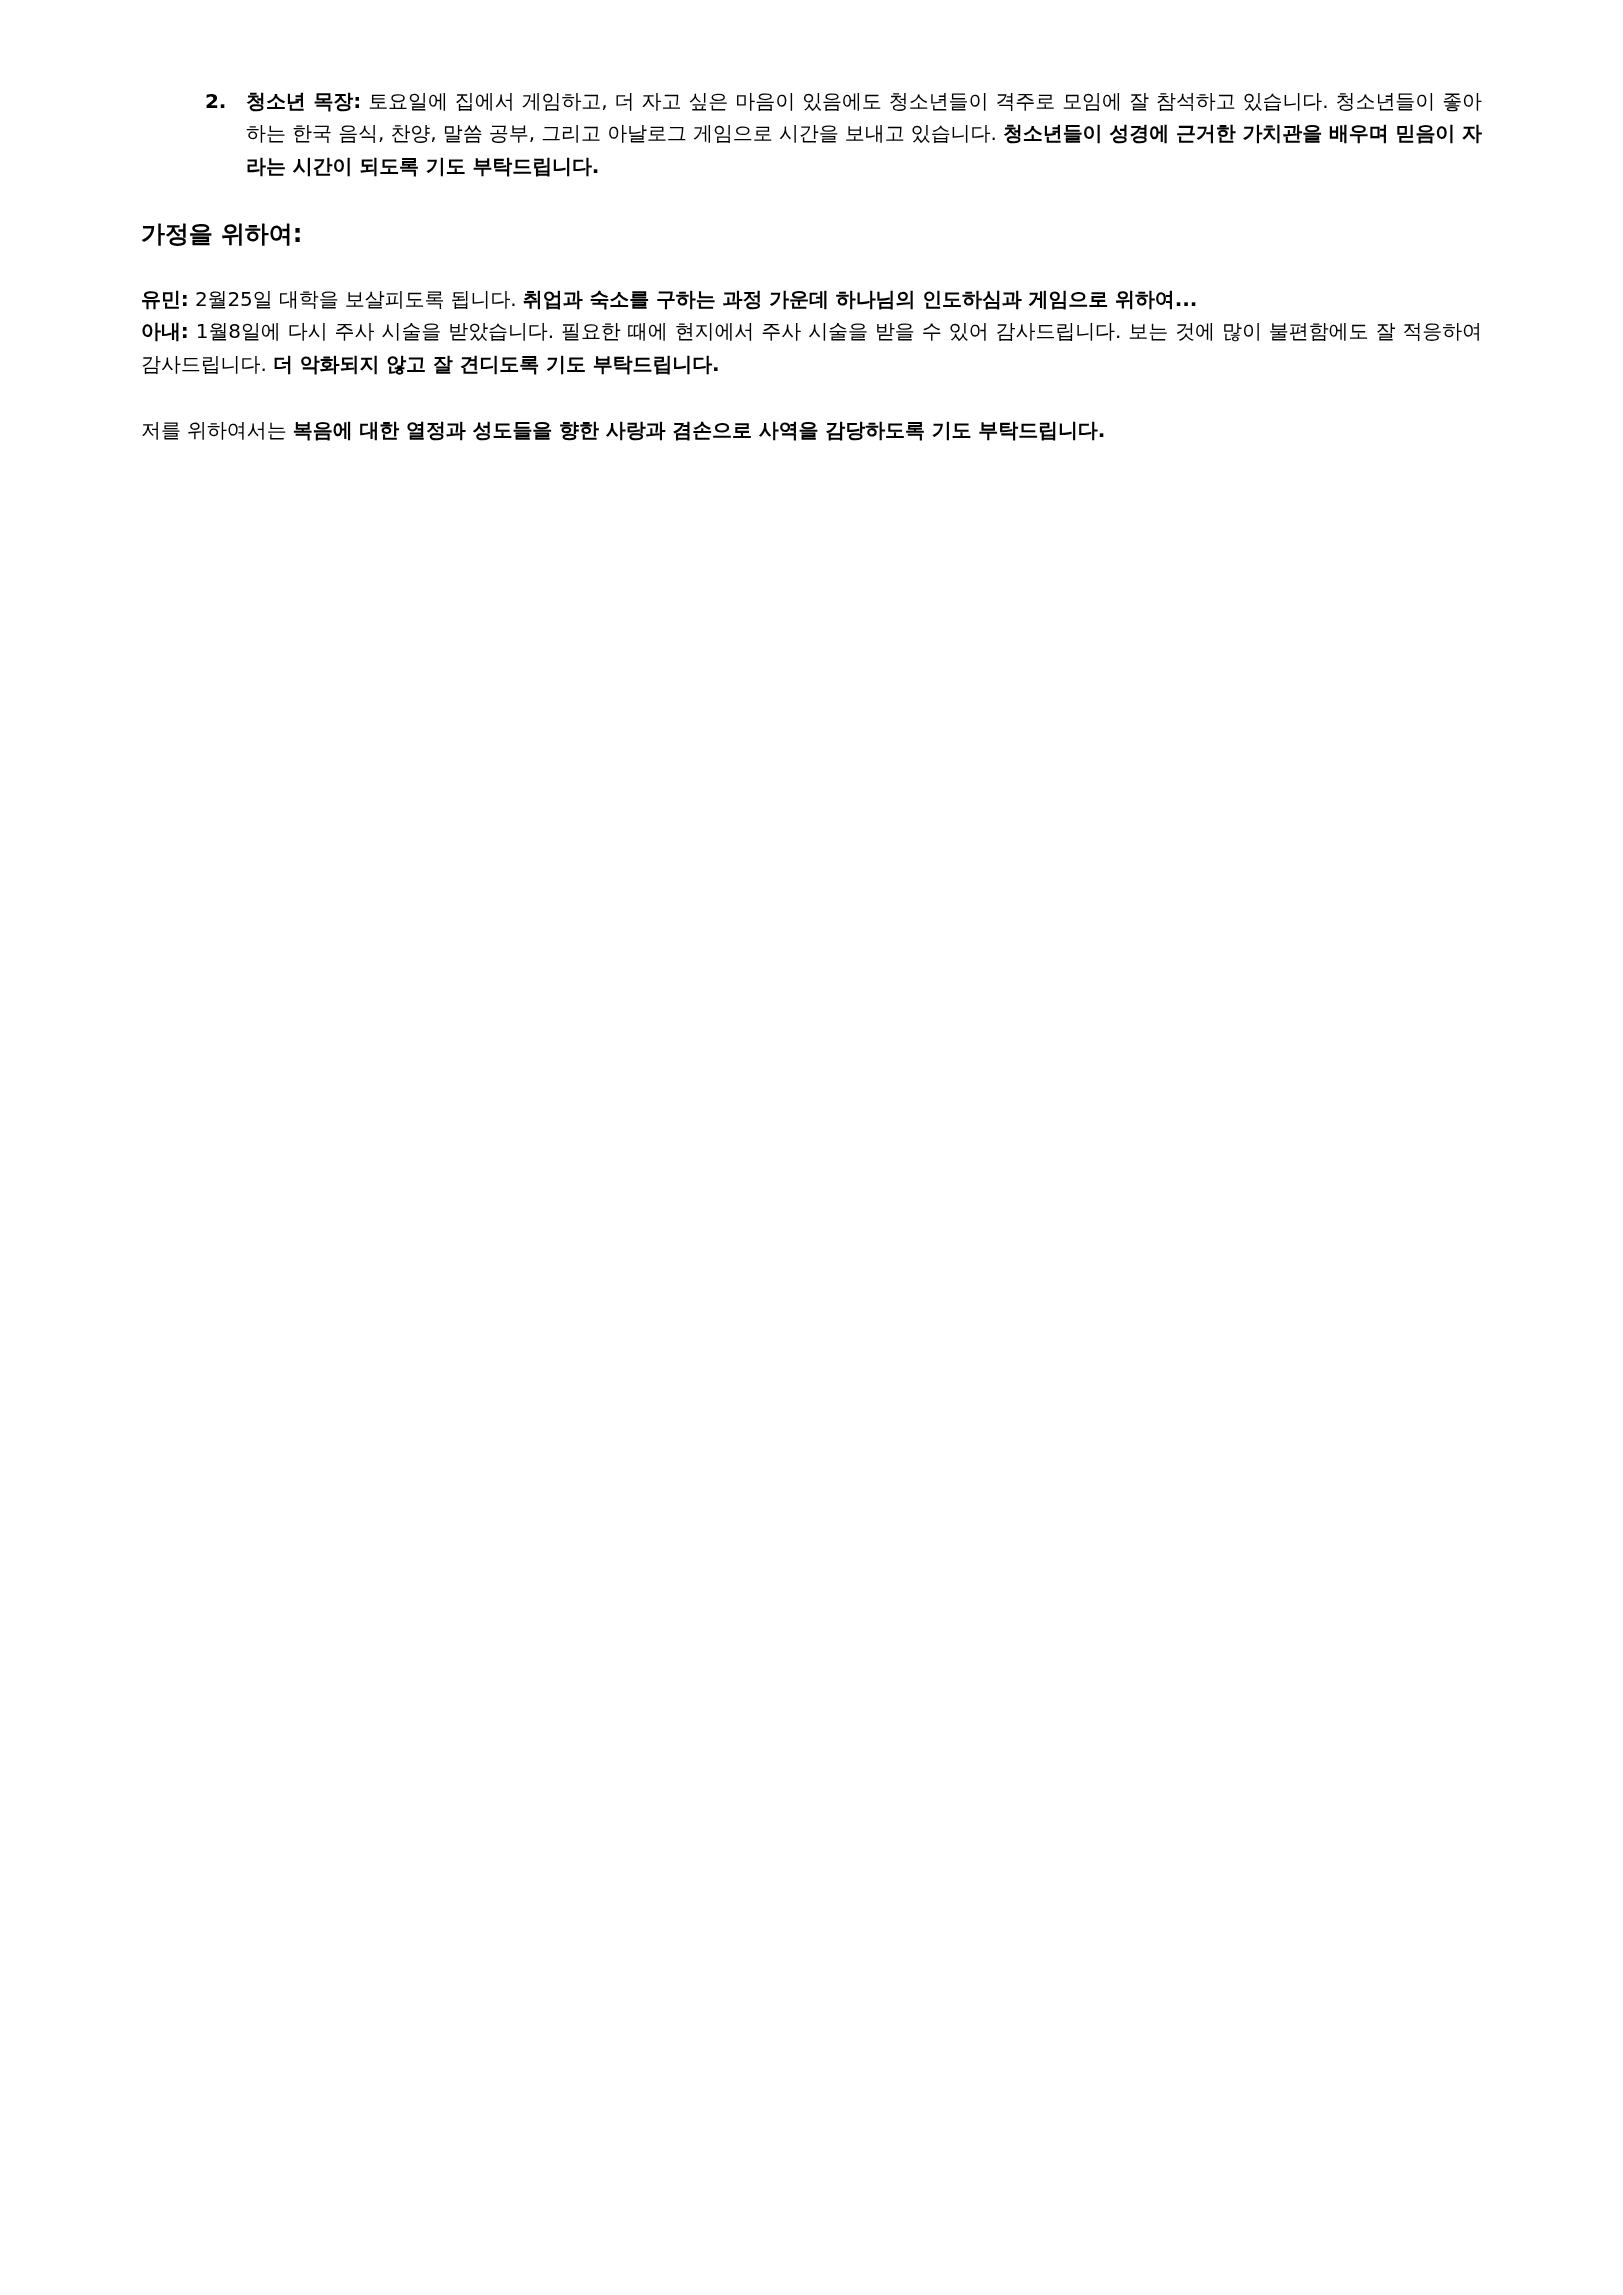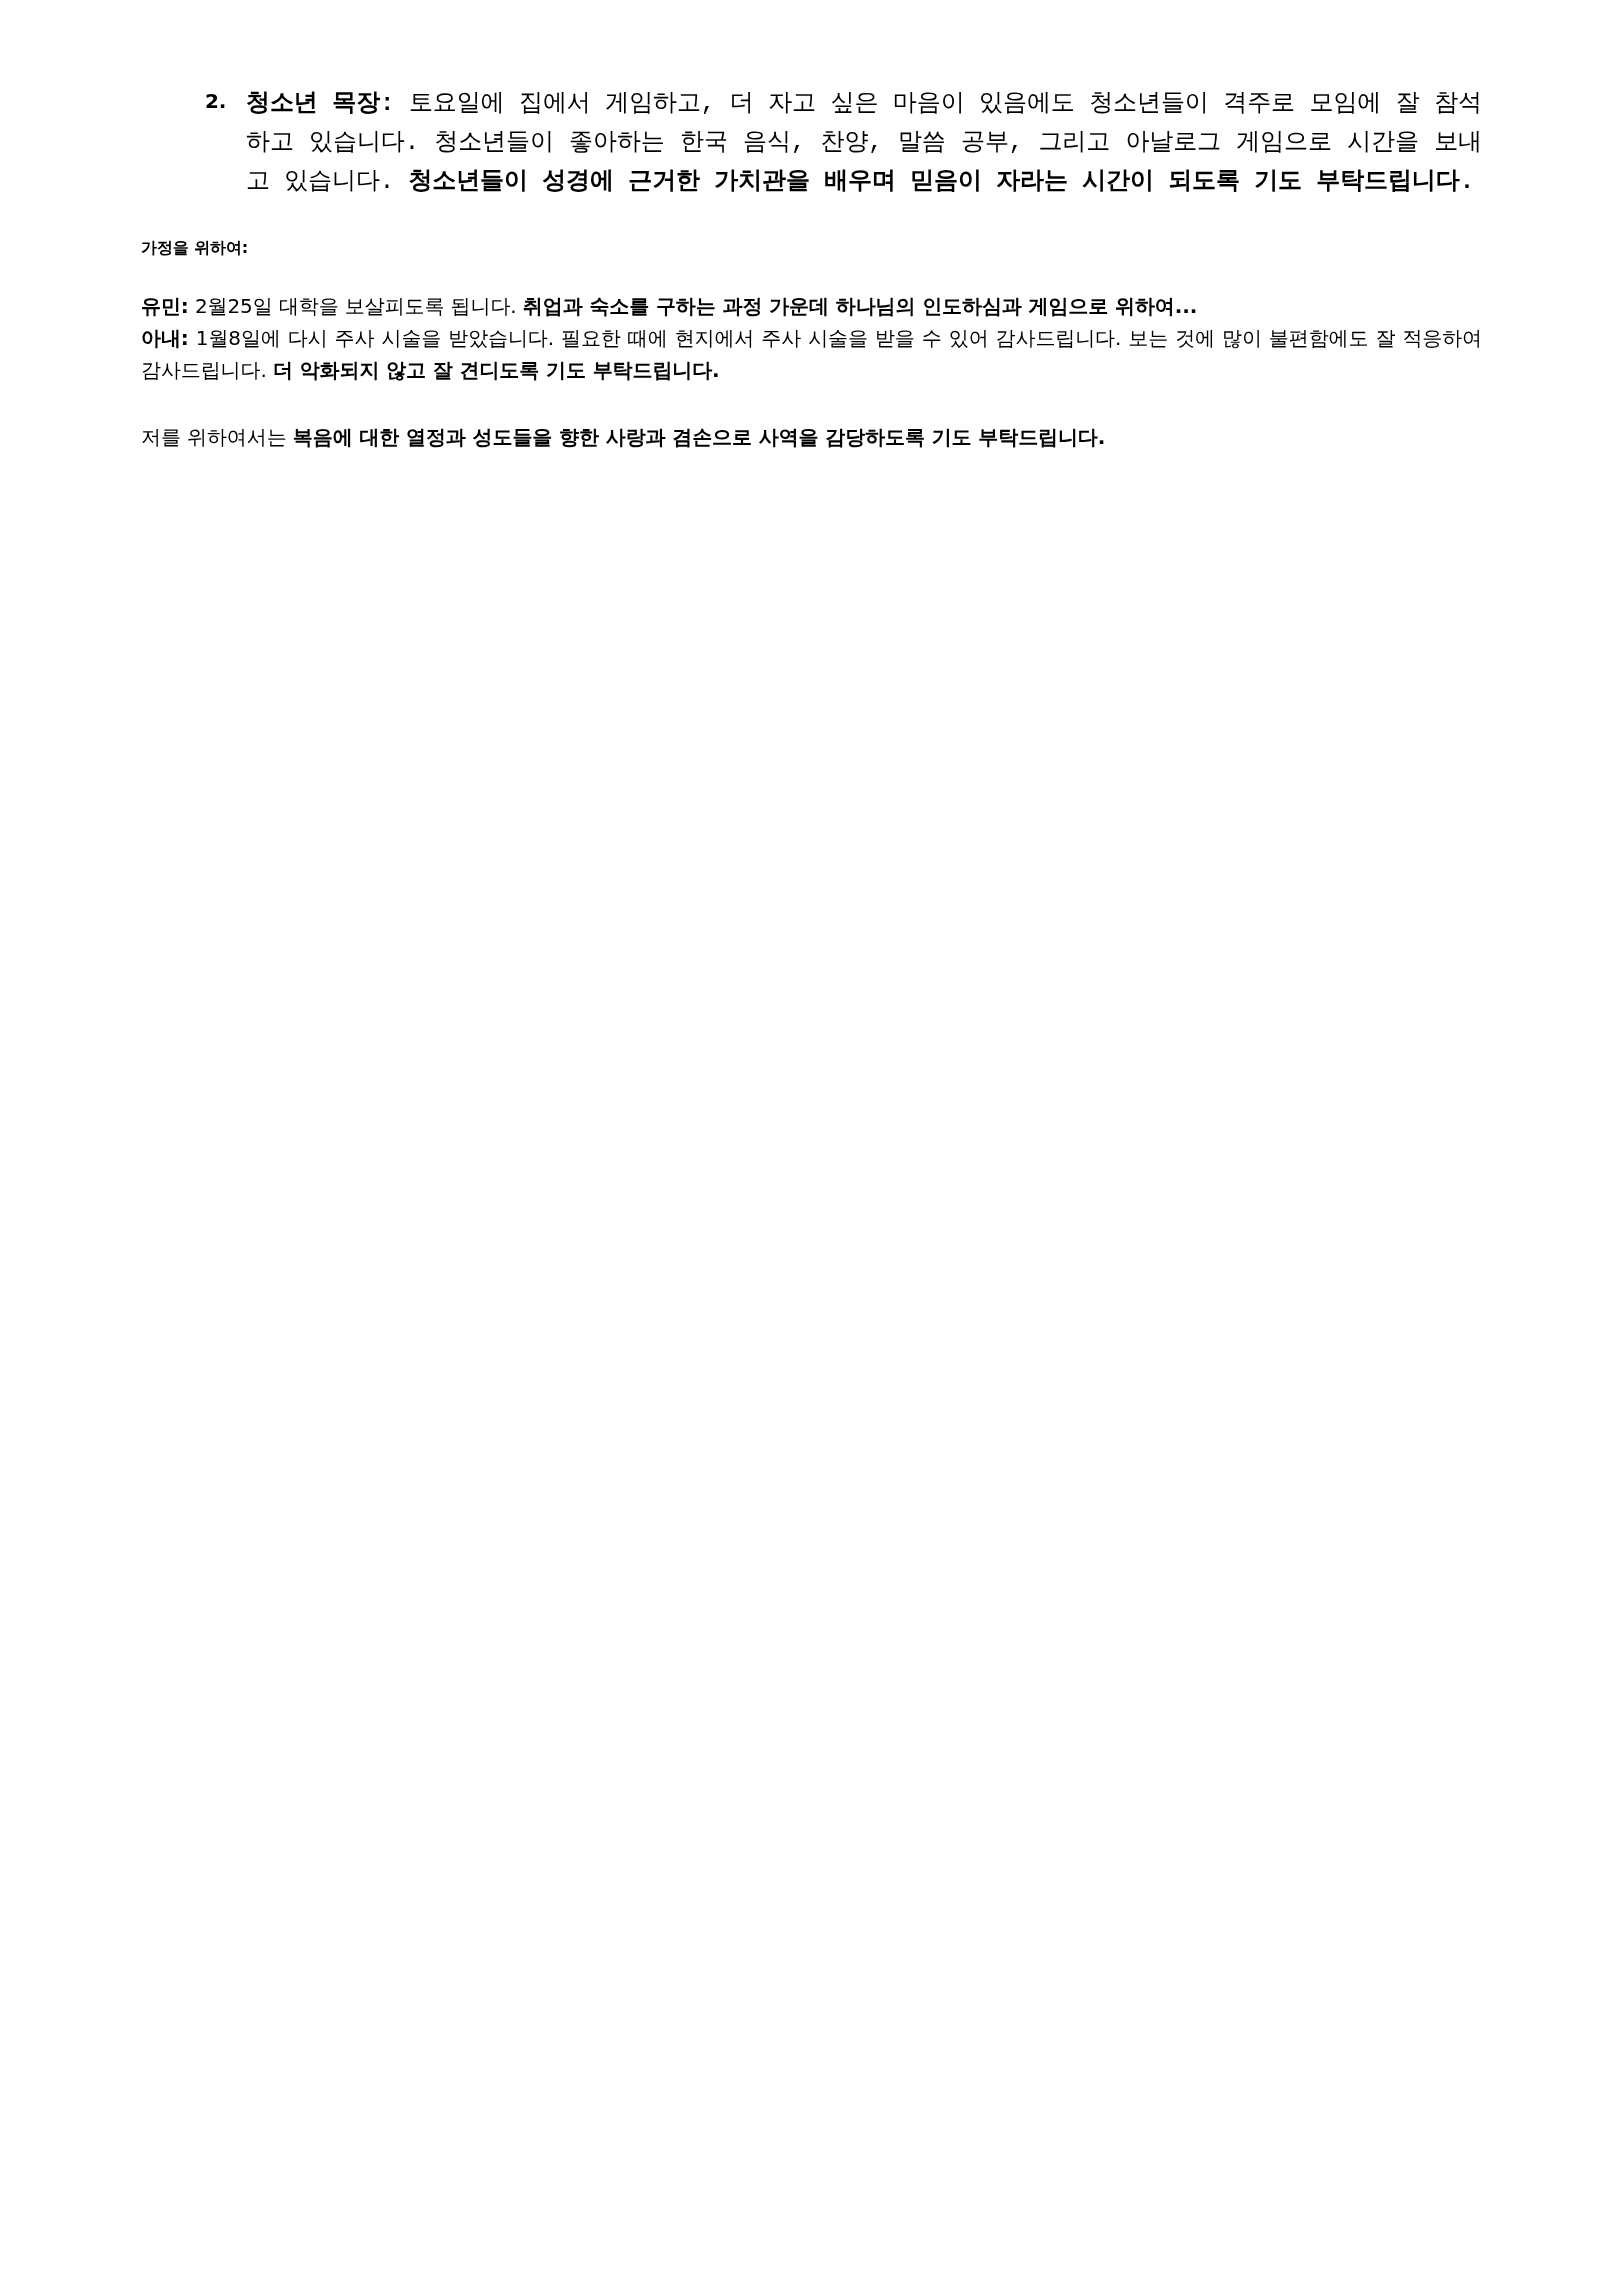--- a/index.html
+++ b/index.html
@@ -40,40 +40,39 @@
     font-weight: bold;
     font-size: 20px;
     line-height: 1.62;
     text-align: left;
   }
   .list-content {
     flex: 1 1 auto;
     text-align: justify;
     text-justify: inter-character;
     text-align-last: left;
-    font-size: 24px;
+    font-size: 20px;
     line-height: 1.62;
-    font-family: Liberation Mono, monospace;
   }
 
   .b { font-weight: bold; }
 
   .para {
     margin-top: 30px;
     text-align: justify;
     text-justify: inter-character;
     text-align-last: left;
   }
   .para.tight { margin-top: 0; }
   .para.nojust { text-align: left; }
 
   .section-head {
     margin-top: 33px;
     font-weight: bold;
-    font-size: 16px;
+    font-size: 24px;
   }
 
   .block-family {
     margin-top: 29px;
   }
   .block-family .para { margin-top: 0; }
   .spacer-md { height: 34px; }
 
   .closing {
     margin-top: 41px;

